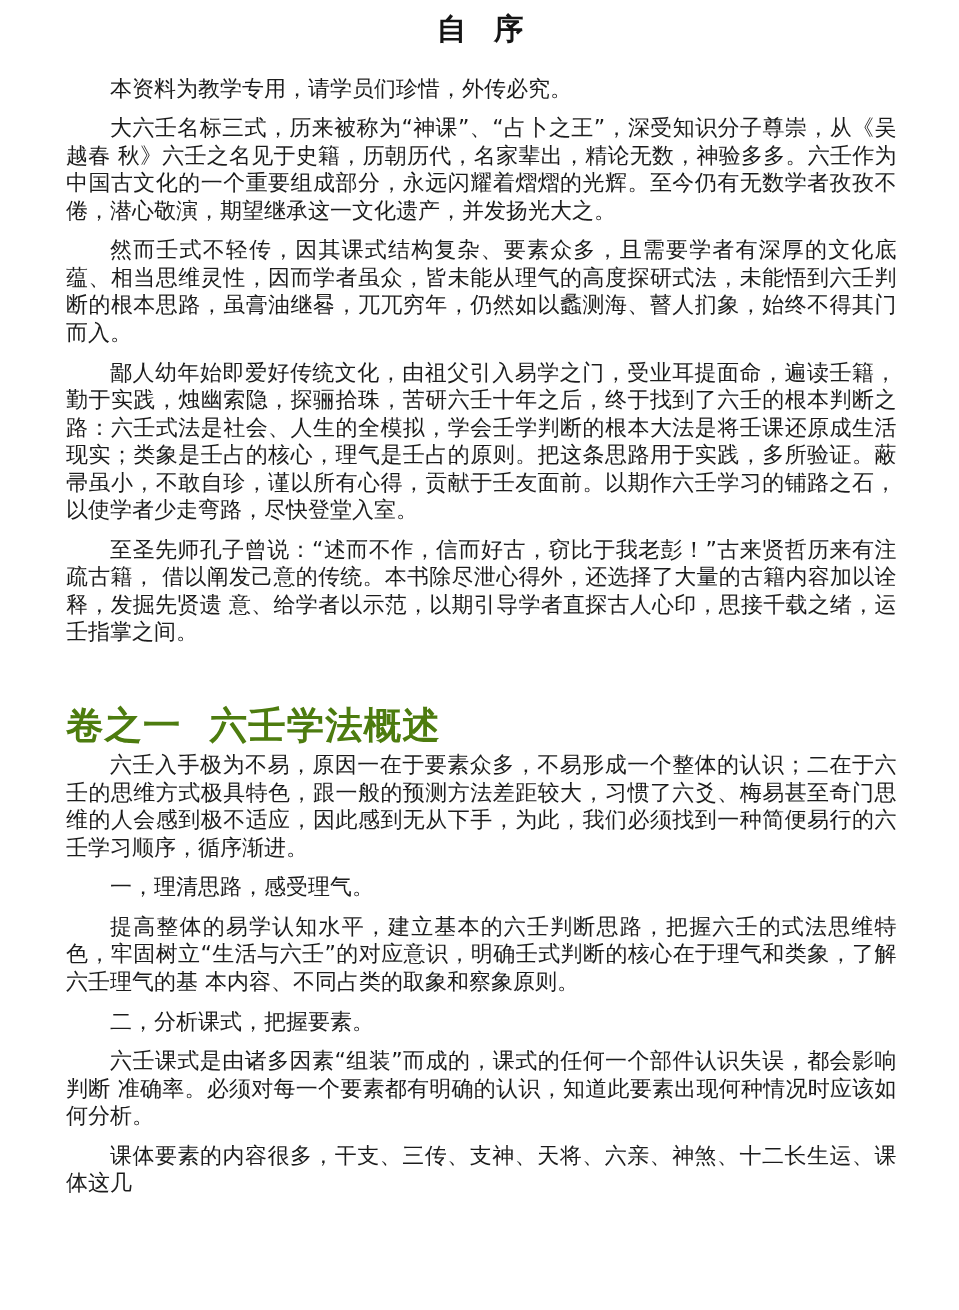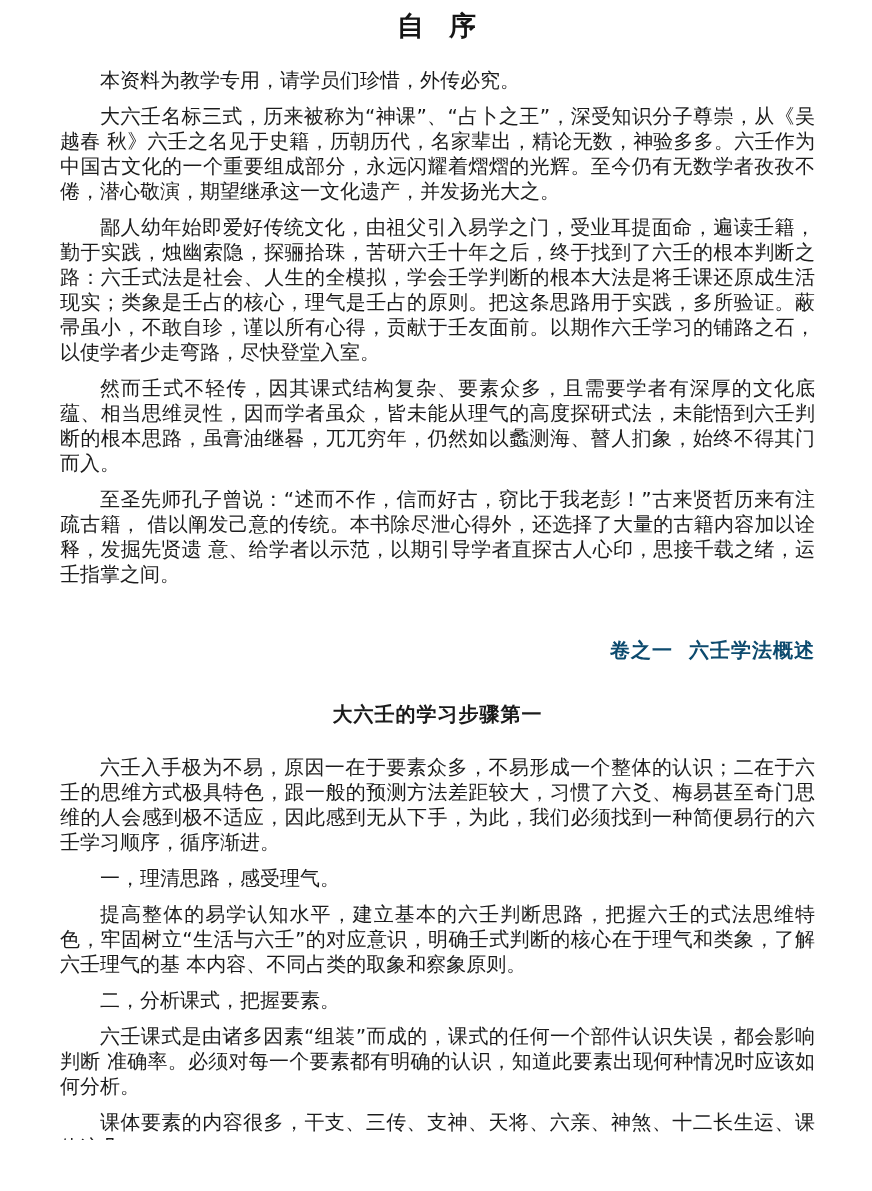--- a/index.html
+++ b/index.html
@@ -32,53 +32,52 @@
     margin: 0 0 11px 0;
     font-size: 20px;
     line-height: 25px;
     text-align: justify;
     text-indent: 2em;
     white-space: pre-wrap;
     word-break: break-all;
   }
   .chapter-title {
     margin: 50px 0 0 0;
-    text-align: right;
-    font-size: 20px;
+    text-align: left;
+    font-size: 34px;
     font-weight: 700;
     letter-spacing: 1px;
     white-space: pre-wrap;
-    color: #0c4a6e;
+    color: #4d7c0f;
   }
   .chapter-subtitle {
     margin: 37px 0 27px 0;
     text-align: center;
     font-size: 20px;
     font-weight: 600;
     letter-spacing: 1px;
     white-space: pre-wrap;
     color: #1a1a1a;
   }
 </style>
 </head>
 <body>
 
 <div class="page">
 
   <h1 class="doc-title">自  序</h1>
 
   <p class="para">本资料为教学专用，请学员们珍惜，外传必究。</p>
   <p class="para">大六壬名标三式，历来被称为“神课”、“占卜之王”，深受知识分子尊崇，从《吴越春 秋》六壬之名见于史籍，历朝历代，名家辈出，精论无数，神验多多。六壬作为中国古文化的一个重要组成部分，永远闪耀着熠熠的光辉。至今仍有无数学者孜孜不倦，潜心敬演，期望继承这一文化遗产，并发扬光大之。</p>
+  <p class="para">然而壬式不轻传，因其课式结构复杂、要素众多，且需要学者有深厚的文化底蕴、相当思维灵性，因而学者虽众，皆未能从理气的高度探研式法，未能悟到六壬判断的根本思路，虽膏油继晷，兀兀穷年，仍然如以蠡测海、瞽人扪象，始终不得其门而入。</p>
   <p class="para">鄙人幼年始即爱好传统文化，由祖父引入易学之门，受业耳提面命，遍读壬籍，勤于实践，烛幽索隐，探骊拾珠，苦研六壬十年之后，终于找到了六壬的根本判断之路：六壬式法是社会、人生的全模拟，学会壬学判断的根本大法是将壬课还原成生活现实；类象是壬占的核心，理气是壬占的原则。把这条思路用于实践，多所验证。蔽帚虽小，不敢自珍，谨以所有心得，贡献于壬友面前。以期作六壬学习的铺路之石，以使学者少走弯路，尽快登堂入室。</p>
-  <p class="para">然而壬式不轻传，因其课式结构复杂、要素众多，且需要学者有深厚的文化底蕴、相当思维灵性，因而学者虽众，皆未能从理气的高度探研式法，未能悟到六壬判断的根本思路，虽膏油继晷，兀兀穷年，仍然如以蠡测海、瞽人扪象，始终不得其门而入。</p>
   <p class="para">至圣先师孔子曾说：“述而不作，信而好古，窃比于我老彭！”古来贤哲历来有注疏古籍， 借以阐发己意的传统。本书除尽泄心得外，还选择了大量的古籍内容加以诠释，发掘先贤遗 意、给学者以示范，以期引导学者直探古人心印，思接千载之绪，运壬指掌之间。</p>
 
   <h2 class="chapter-title">卷之一  六壬学法概述</h2>
 
-  <h3 class="chapter-subtitle">大六壬的学习步骤第一</h3>
 
   <p class="para">六壬入手极为不易，原因一在于要素众多，不易形成一个整体的认识；二在于六壬的思维方式极具特色，跟一般的预测方法差距较大，习惯了六爻、梅易甚至奇门思维的人会感到极不适应，因此感到无从下手，为此，我们必须找到一种简便易行的六壬学习顺序，循序渐进。</p>
   <p class="para">一，理清思路，感受理气。</p>
   <p class="para">提高整体的易学认知水平，建立基本的六壬判断思路，把握六壬的式法思维特色，牢固树立“生活与六壬”的对应意识，明确壬式判断的核心在于理气和类象，了解六壬理气的基 本内容、不同占类的取象和察象原则。</p>
   <p class="para">二，分析课式，把握要素。</p>
   <p class="para">六壬课式是由诸多因素“组装”而成的，课式的任何一个部件认识失误，都会影响判断 准确率。必须对每一个要素都有明确的认识，知道此要素出现何种情况时应该如何分析。</p>
   <p class="para">课体要素的内容很多，干支、三传、支神、天将、六亲、神煞、十二长生运、课体这几</p>
 
 </div>
 

